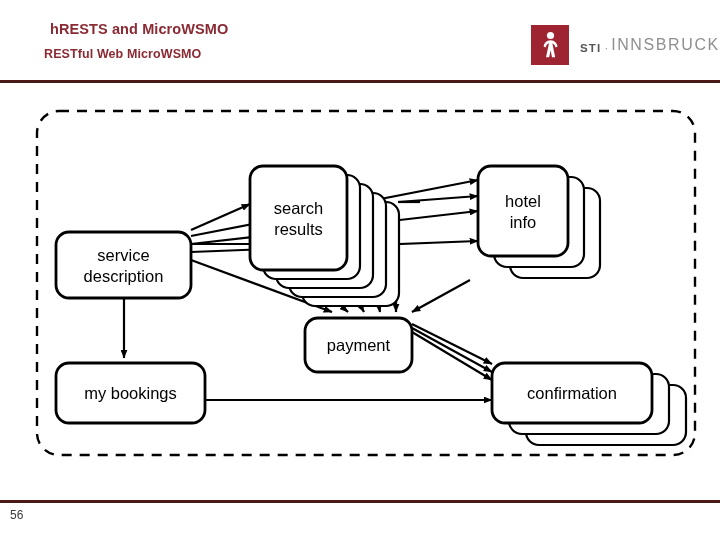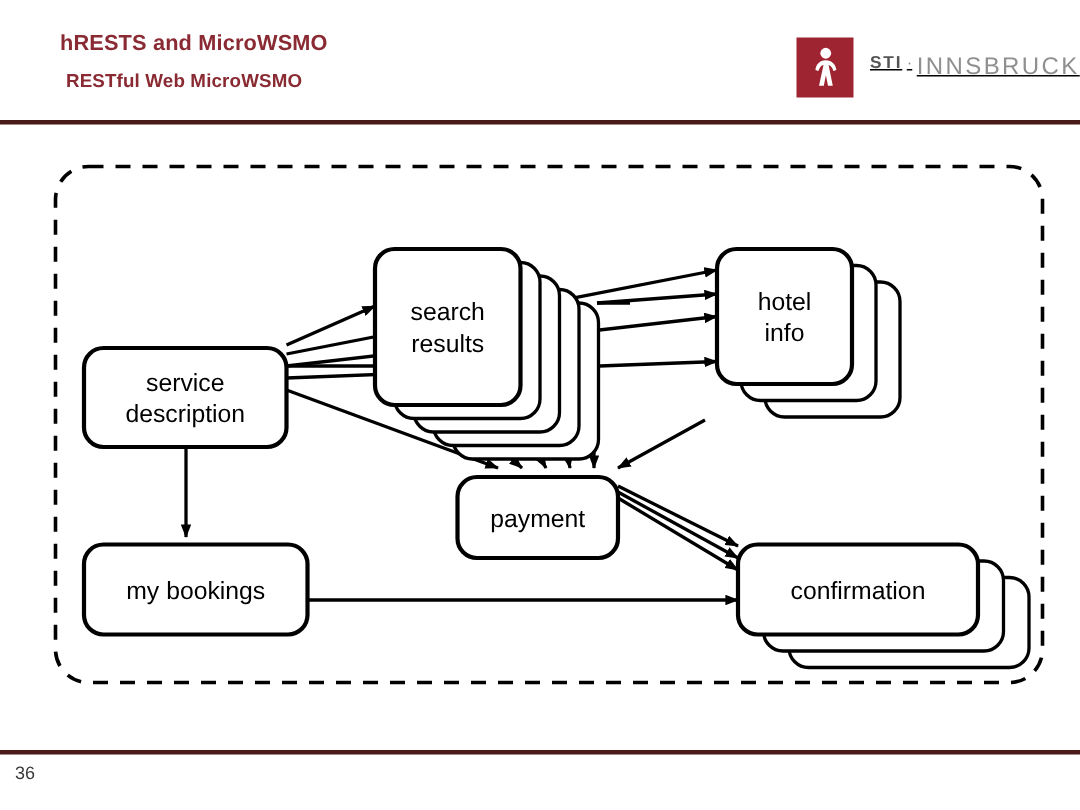--- a/index.html
+++ b/index.html
@@ -19,21 +19,21 @@
   
   #slide-header {
     position: absolute;
     left: 0;
     top: 0;
     width: 720px;
     height: 84px;
   }
   #header-title {
     position: absolute;
-    left: 40px;
+    left: 50px;
     top: 21px;
     font-size: 14.5px;
     font-weight: bold;
     color: #8a2a33;
     letter-spacing: 0.1px;
     white-space: nowrap;
   }
   #header-subtitle {
     position: absolute;
     left: 44px;
@@ -66,23 +66,22 @@
     width: 38px;
     height: 40px;
     background: #9d2430;
     position: relative;
     overflow: hidden;
   }
   #logo-mark svg { position: absolute; left: 0; top: 0; }
   #logo-wordmark {
     margin-left: 11px;
     display: flex;
-    align-items: flex-start;
+    align-items: flex-end;
     white-space: nowrap;
-    text-decoration: underline;
   }
   #logo-sti {
     font-size: 11.5px;
     font-weight: bold;
     color: #555555;
     letter-spacing: 1.2px;
   }
   #logo-dot {
     font-size: 11px;
     color: #8f8f8f;
@@ -240,13 +239,13 @@
           <rect x="526" y="301" width="160" height="60" rx="13" ry="13" fill="#ffffff" stroke="#000000" stroke-width="2.2"></rect>
           <rect x="509" y="290" width="160" height="60" rx="13" ry="13" fill="#ffffff" stroke="#000000" stroke-width="2.2"></rect>
           <rect x="492" y="279" width="160" height="60" rx="13" ry="13" fill="#ffffff" stroke="#000000" stroke-width="2.8"></rect>
           <text class="node-label" x="572" y="315" text-anchor="middle"><tspan x="572" dy="0">confirmation</tspan></text>
         </g>
       </g>
   </svg>
 </div>
 
 <div id="footer-rule"></div>
-<div id="page-number">36</div>
+<div id="page-number">56</div>
 
 </body></html>

